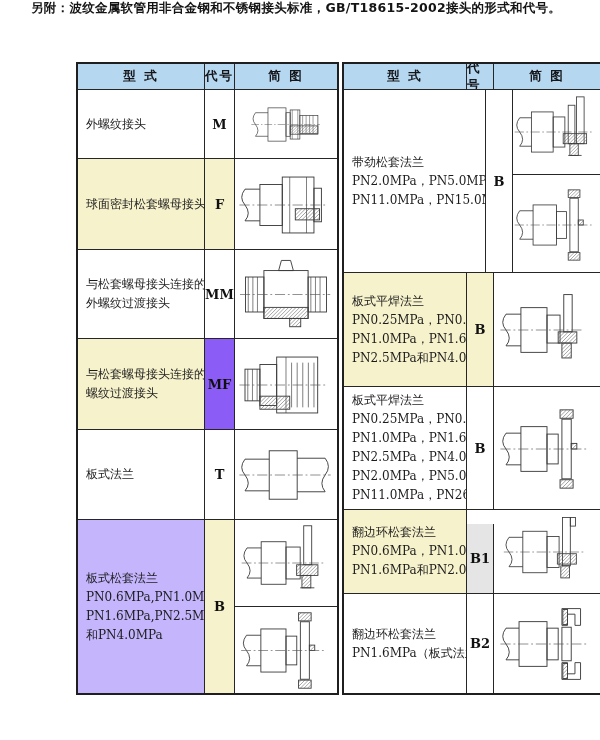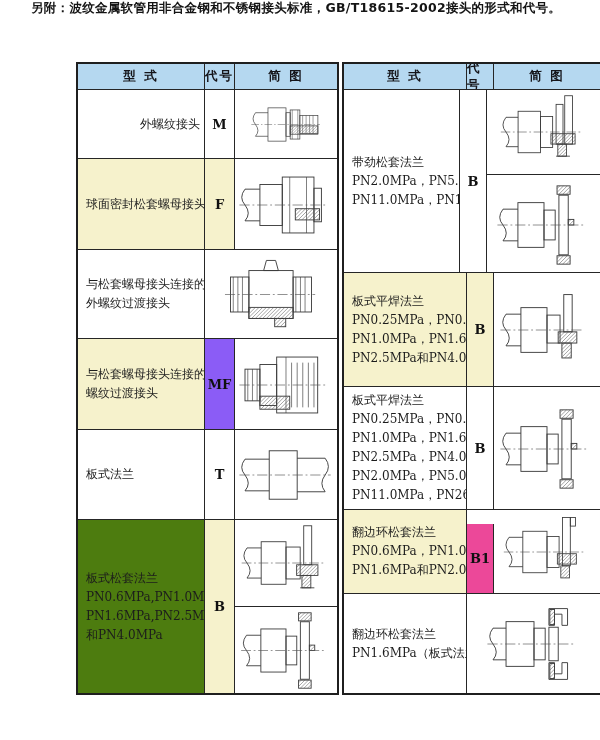--- a/index.html
+++ b/index.html
@@ -35,21 +35,21 @@
 <div class="page">
   <div class="title">另附：波纹金属软管用非合金钢和不锈钢接头标准，GB/T18615-2002接头的形式和代号。</div>
   <div class="tables">
       <div class="ftable" style="width: 263px;">
         <div class="row" style="height: 26px;">
           <div class="cell hcell" style="background: rgb(181, 216, 240); width: 127px;">型  式</div>
           <div class="cell hcell" style="background: rgb(181, 216, 240); width: 30px;">代号</div>
           <div class="cell hcell" style="background: rgb(181, 216, 240); flex: 1 1 0%;">简  图</div>
         </div>
         <div class="row" style="height: 69px;">
-          <div class="cell type-cell" style="width: 127px; align-items: flex-end;">
+          <div class="cell type-cell" style="width: 127px;">
             <div class="type-line">外螺纹接头</div>
           </div>
           <div class="cell code-cell" style="width: 30px;">M</div>
           <div class="cell diagram-cell" style="flex: 1 1 0%;">
             <div class="diagram-box" style="height: 69px; flex: 0 0 auto;">
               <svg viewBox="0 0 104 88" width="98" height="61" preserveAspectRatio="xMidYMid meet">
                 <path d="M 8 27 q -7 9 0 17 q 7 9 0 17" fill="none" stroke="#3b3b3b" stroke-width="1"></path>
                 <line x1="8" y1="27" x2="26" y2="27" stroke="#3b3b3b" stroke-width="1"></line>
                 <line x1="8" y1="61" x2="26" y2="61" stroke="#3b3b3b" stroke-width="1"></line>
                 <rect x="26" y="20" width="26" height="48" fill="none" stroke="#3b3b3b" stroke-width="1"></rect>
@@ -110,20 +110,21 @@
                 <line x1="2" y1="44" x2="96" y2="44" stroke="#555" stroke-width="0.7" stroke-dasharray="11 3 2 3"></line>
               </svg>
             </div>
           </div>
         </div>
         <div class="row" style="height: 89px;">
           <div class="cell type-cell" style="width: 127px;">
             <div class="type-line">与松套螺母接头连接的</div>
             <div class="type-line">外螺纹过渡接头</div>
           </div>
+          <div class="cell code-cell" style="width: 30px;">MM</div>
           <div class="cell diagram-cell" style="flex: 1 1 0%;">
             <div class="diagram-box" style="height: 89px; flex: 0 0 auto;">
               <svg viewBox="0 0 104 88" width="98" height="81" preserveAspectRatio="xMidYMid meet">
                 <rect x="8" y="25" width="20" height="38" fill="none" stroke="#3b3b3b" stroke-width="1"></rect>
                 <line x1="11" y1="25" x2="11" y2="63" stroke="#3b3b3b" stroke-width="0.7"></line>
                 <line x1="16" y1="25" x2="16" y2="63" stroke="#3b3b3b" stroke-width="0.7"></line>
                 <line x1="21" y1="25" x2="21" y2="63" stroke="#3b3b3b" stroke-width="0.7"></line>
                 <rect x="28" y="18" width="48" height="52" fill="none" stroke="#3b3b3b" stroke-width="1"></rect>
                 <polygon points="44,18 47,7 57,7 60,18" fill="none" stroke="#3b3b3b" stroke-width="1"></polygon>
                 <rect x="76" y="25" width="20" height="38" fill="none" stroke="#3b3b3b" stroke-width="1"></rect>
@@ -209,21 +210,21 @@
                 <rect x="34" y="18" width="30" height="52" fill="none" stroke="#3b3b3b" stroke-width="1"></rect>
                 <line x1="64" y1="26" x2="94" y2="26" stroke="#3b3b3b" stroke-width="1"></line>
                 <line x1="64" y1="62" x2="94" y2="62" stroke="#3b3b3b" stroke-width="1"></line>
                 <path d="M 94 26 q 7 9 0 18 q -7 9 0 18" fill="none" stroke="#3b3b3b" stroke-width="1"></path>
                 <line x1="2" y1="44" x2="100" y2="44" stroke="#555" stroke-width="0.7" stroke-dasharray="11 3 2 3"></line>
               </svg>
             </div>
           </div>
         </div>
         <div class="row" style="height: 173px;">
-          <div class="cell type-cell" style="width: 127px; background: #4d7c0f;">
+          <div class="cell type-cell" style="width: 127px; background: #c4b5fd;">
             <div class="type-line">板式松套法兰</div>
             <div class="type-line">PN0.6MPa,PN1.0MPa,</div>
             <div class="type-line">PN1.6MPa,PN2.5MPa,</div>
             <div class="type-line">和PN4.0MPa</div>
           </div>
           <div class="cell code-cell" style="width: 30px; background: rgb(246, 242, 204);">B</div>
           <div class="cell diagram-cell" style="flex: 1 1 0%;">
             <div class="diagram-box split" style="height: 86px; flex: 0 0 auto;">
               <svg viewBox="0 0 104 88" width="98" height="78" preserveAspectRatio="xMidYMid meet">
                 <path d="M 8 27 q -7 9 0 17 q 7 9 0 17" fill="none" stroke="#3b3b3b" stroke-width="1"></path>
@@ -283,21 +284,21 @@
           </div>
         </div>
       </div>
       <div class="ftable" style="width: 260px;">
         <div class="row" style="height: 26px;">
           <div class="cell hcell" style="background: rgb(181, 216, 240); width: 123px;">型  式</div>
           <div class="cell hcell" style="background: rgb(181, 216, 240); width: 27px;">代号</div>
           <div class="cell hcell" style="background: rgb(181, 216, 240); flex: 1 1 0%;">简  图</div>
         </div>
         <div class="row" style="height: 183px;">
-          <div class="cell type-cell" style="width: 116px;">
+          <div class="cell type-cell" style="width: 142px;">
             <div class="type-line">带劲松套法兰</div>
             <div class="type-line">PN2.0MPa，PN5.0MPa,</div>
             <div class="type-line">PN11.0MPa，PN15.0MPa,</div>
           </div>
           <div class="cell code-cell" style="width: 27px;">B</div>
           <div class="cell diagram-cell" style="flex: 1 1 0%;">
             <div class="diagram-box split" style="height: 84px; flex: 0 0 auto;">
               <svg viewBox="0 0 104 88" width="98" height="76" preserveAspectRatio="xMidYMid meet">
                 <path d="M 8 27 q -7 9 0 17 q 7 9 0 17" fill="none" stroke="#3b3b3b" stroke-width="1"></path>
                 <line x1="8" y1="27" x2="22" y2="27" stroke="#3b3b3b" stroke-width="1"></line>
@@ -434,21 +435,21 @@
               </svg>
             </div>
           </div>
         </div>
         <div class="row" style="height: 84px;">
           <div class="cell type-cell" style="width: 123px; background: rgb(246, 242, 204);">
             <div class="type-line">翻边环松套法兰</div>
             <div class="type-line">PN0.6MPa，PN1.0MPa,</div>
             <div class="type-line">PN1.6MPa和PN2.0MPa，</div>
           </div>
-          <div class="cell code-cell" style="width: 27px; background: #ec4899; margin-top: 14px;">B1</div>
+          <div class="cell code-cell" style="width: 27px; background: #e5e5e5; margin-top: 14px;">B1</div>
           <div class="cell diagram-cell" style="flex: 1 1 0%;">
             <div class="diagram-box" style="height: 84px; flex: 0 0 auto;">
               <svg viewBox="0 0 104 88" width="98" height="76" preserveAspectRatio="xMidYMid meet">
                 <path d="M 8 27 q -7 9 0 17 q 7 9 0 17" fill="none" stroke="#3b3b3b" stroke-width="1"></path>
                 <line x1="8" y1="27" x2="24" y2="27" stroke="#3b3b3b" stroke-width="1"></line>
                 <line x1="8" y1="61" x2="24" y2="61" stroke="#3b3b3b" stroke-width="1"></line>
                 <rect x="24" y="20" width="28" height="48" fill="none" stroke="#3b3b3b" stroke-width="1"></rect>
                 <rect x="52" y="26" width="14" height="36" fill="none" stroke="#3b3b3b" stroke-width="1"></rect>
                 <rect x="70" y="4" width="9" height="56" fill="none" stroke="#3b3b3b" stroke-width="1"></rect>
                 <rect x="79" y="4" width="6" height="10" fill="none" stroke="#3b3b3b" stroke-width="1"></rect>
@@ -471,20 +472,21 @@
                 <line x1="2" y1="44" x2="94" y2="44" stroke="#555" stroke-width="0.7" stroke-dasharray="11 3 2 3"></line>
               </svg>
             </div>
           </div>
         </div>
         <div class="row" style="height: 99px;">
           <div class="cell type-cell" style="width: 123px;">
             <div class="type-line">翻边环松套法兰</div>
             <div class="type-line">PN1.6MPa（板式法兰）</div>
           </div>
+          <div class="cell code-cell" style="width: 27px;">B2</div>
           <div class="cell diagram-cell" style="flex: 1 1 0%;">
             <div class="diagram-box" style="height: 99px; flex: 0 0 auto;">
               <svg viewBox="0 0 104 88" width="98" height="82" preserveAspectRatio="xMidYMid meet">
                 <path d="M 8 27 q -7 9 0 17 q 7 9 0 17" fill="none" stroke="#3b3b3b" stroke-width="1"></path>
                 <line x1="8" y1="27" x2="22" y2="27" stroke="#3b3b3b" stroke-width="1"></line>
                 <line x1="8" y1="61" x2="22" y2="61" stroke="#3b3b3b" stroke-width="1"></line>
                 <rect x="22" y="20" width="30" height="48" fill="none" stroke="#3b3b3b" stroke-width="1"></rect>
                 <rect x="52" y="27" width="12" height="34" fill="none" stroke="#3b3b3b" stroke-width="1"></rect>
                 <rect x="68" y="26" width="10" height="36" fill="none" stroke="#3b3b3b" stroke-width="1"></rect>
                 <path d="M68,24 L68,6 L88,6 L88,24 L82,24 L82,12 L74,12 L74,24 Z" fill="none" stroke="#3b3b3b" stroke-width="1"></path>

